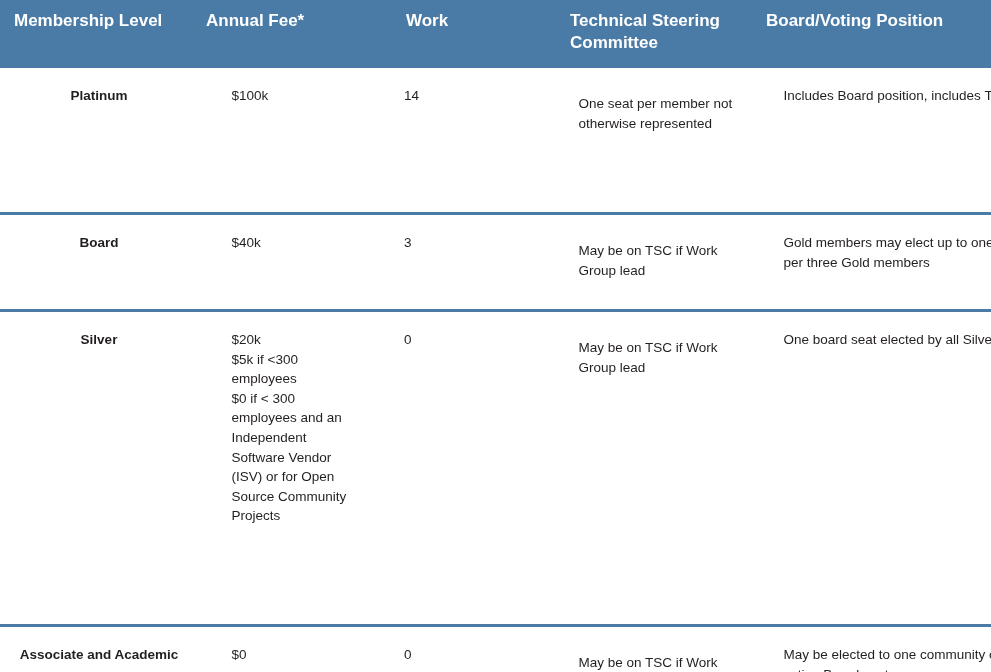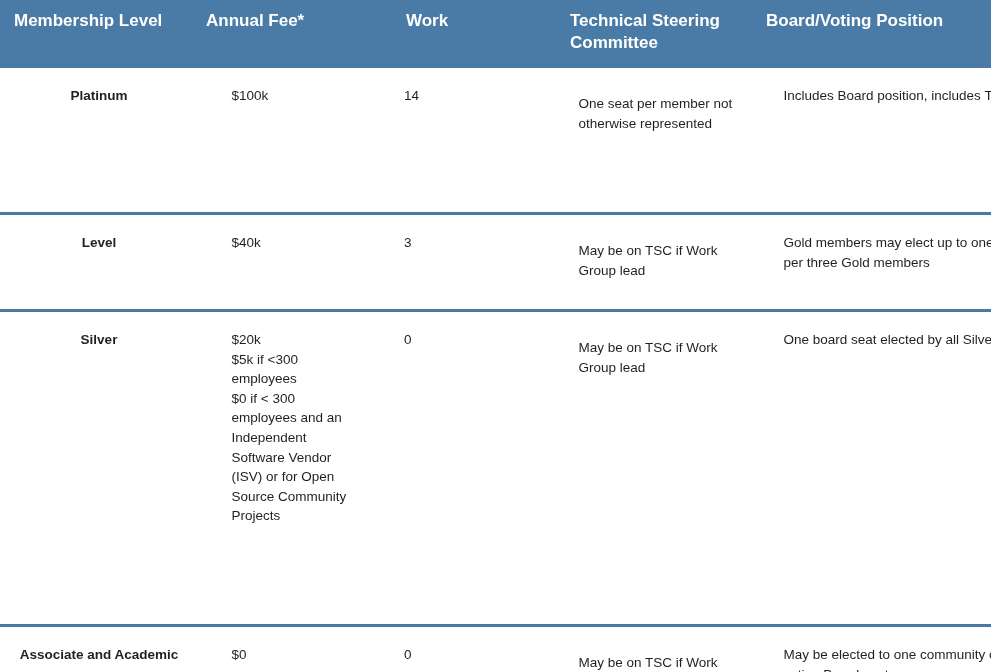--- a/index.html
+++ b/index.html
@@ -98,21 +98,21 @@
         </td>
       <td>14</td>
       <td>
           <span class="narrow-wrap">One seat per member not otherwise represented</span>
         </td>
       <td>
           <span class="board-wrap">Includes Board position, includes TSC position</span>
         </td>
     </tr>
     <tr class="row-gold">
-      <td class="level-cell">Level</td>
+      <td class="level-cell">Board</td>
       <td class="fee-cell">
           <span class="fee-wrap">$40k</span>
         </td>
       <td>3</td>
       <td>
           <span class="narrow-wrap">May be on TSC if Work Group lead</span>
         </td>
       <td>
           <span class="board-wrap">Gold members may elect up to one BOD member per three Gold members</span>
         </td>

